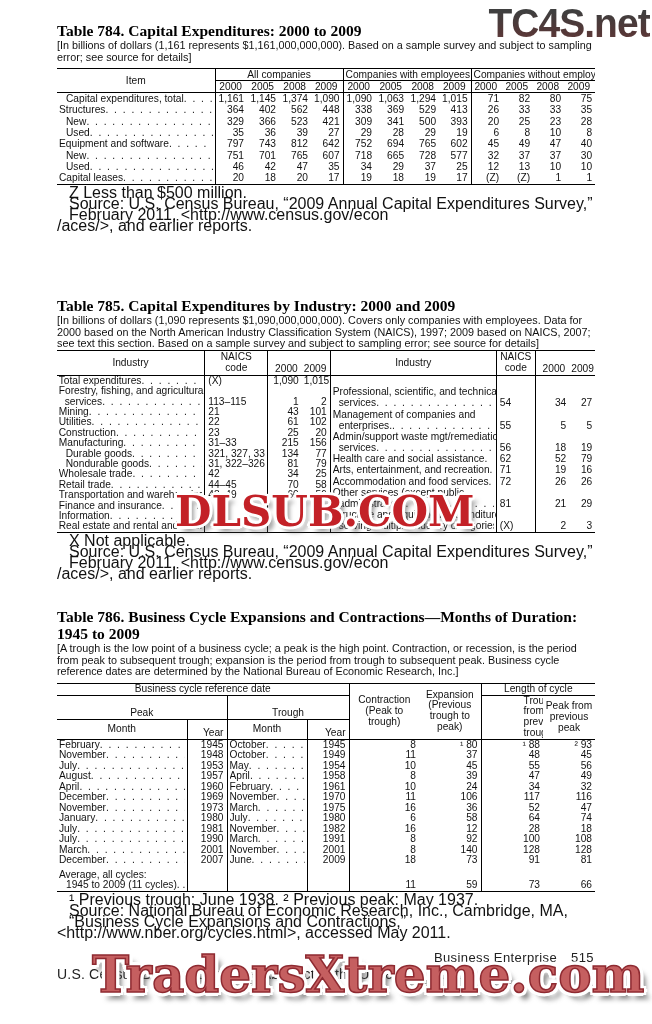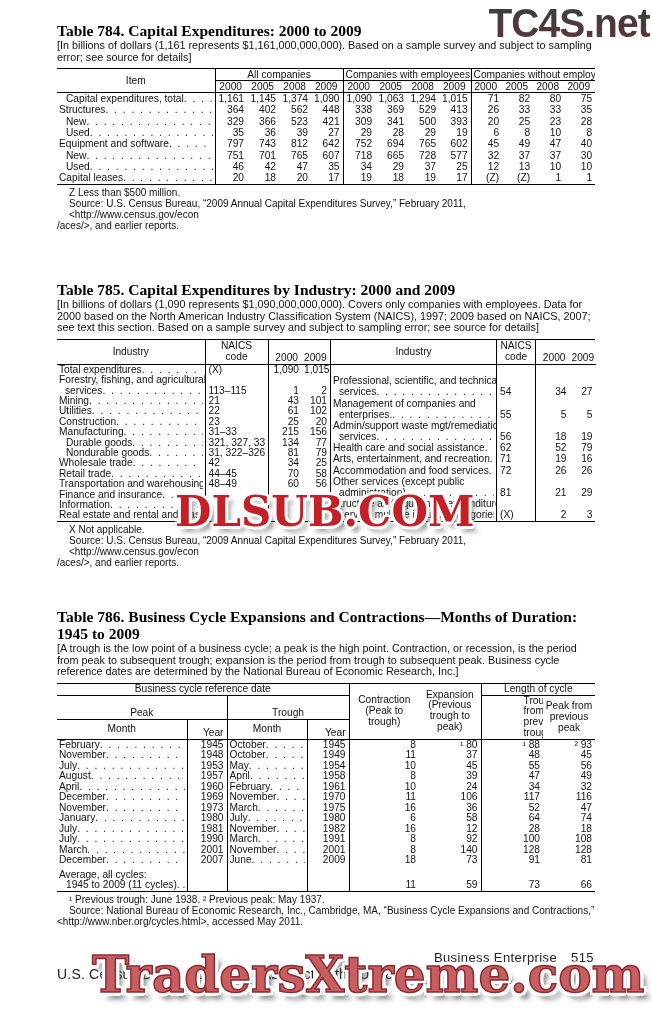--- a/index.html
+++ b/index.html
@@ -49,21 +49,21 @@
 
   
   #t786 tbody tr{height:10.5px;line-height:10.5px;}
   #t786 thead th{line-height:10.8px;}
   #t786 .ctr{text-align:center;}
   #t786 .rgt{text-align:right;padding-right:3px;}
   #t786 thead{border-bottom:1px solid #000;}
   #t786 .hsp{text-align:center;border-bottom:1px solid #000;}
   #t786 .avg1 td{padding-top:4px;}
 
-  .footline{font-size:10px;line-height:11.2px;margin-top:2px;}
+  .footline{font-size:16px;line-height:11.2px;margin-top:2px;}
   .footline .fl1{padding-left:12px;}
 
   .pgfoot-r{font-size:13px;letter-spacing:0.4px;color:#222;}
   .pgfoot-l{font-size:14px;letter-spacing:0.2px;color:#222;}
 
   
   .wm-top{top:0px;right:2px;font-family:"Liberation Sans",sans-serif;font-weight:bold;font-size:41px;
     letter-spacing:-1px;transform:scaleX(.95);transform-origin:right top;
     background:linear-gradient(#3f3f3f 25%,#553737 70%,#6e4343 100%);
     -webkit-background-clip:text;background-clip:text;color:transparent;}
@@ -285,24 +285,24 @@
         </tbody>
     </table>
   </div>
   <div class="footline">
     <div class="fl1">Z Less than $500 million.</div>
     <div class="fl1">Source: U.S. Census Bureau, “2009 Annual Capital Expenditures Survey,” February 2011, &lt;http://www.census.gov/econ</div>
     <div>/aces/&gt;, and earlier reports.</div>
   </div>
 </div>
 
-<div class="abs content" style="top:281px;">
+<div class="abs content" style="top:297px;">
   <div class="tbl-title">Table 785. Capital Expenditures by Industry: 2000 and 2009</div>
   <div class="note">[In billions of dollars (1,090 represents $1,090,000,000,000). Covers only companies with employees. Data for 2000 based on the North American Industry Classification System (NAICS), 1997; 2009 based on NAICS, 2007; see text this section. Based on a sample survey and subject to sampling error; see source for details]</div>
-  <div class="tblbox t785wrap" style="margin-top:5px;">
+  <div class="tblbox t785wrap" style="justify-content:center;">
     <table class="t785 left">
       <colgroup>
           <col style="width:148px;">
           <col style="width:63px;">
           <col style="width:34px;">
           <col style="width:28px;">
         </colgroup>
       <thead>
         <tr>
           <th>Industry</th>

